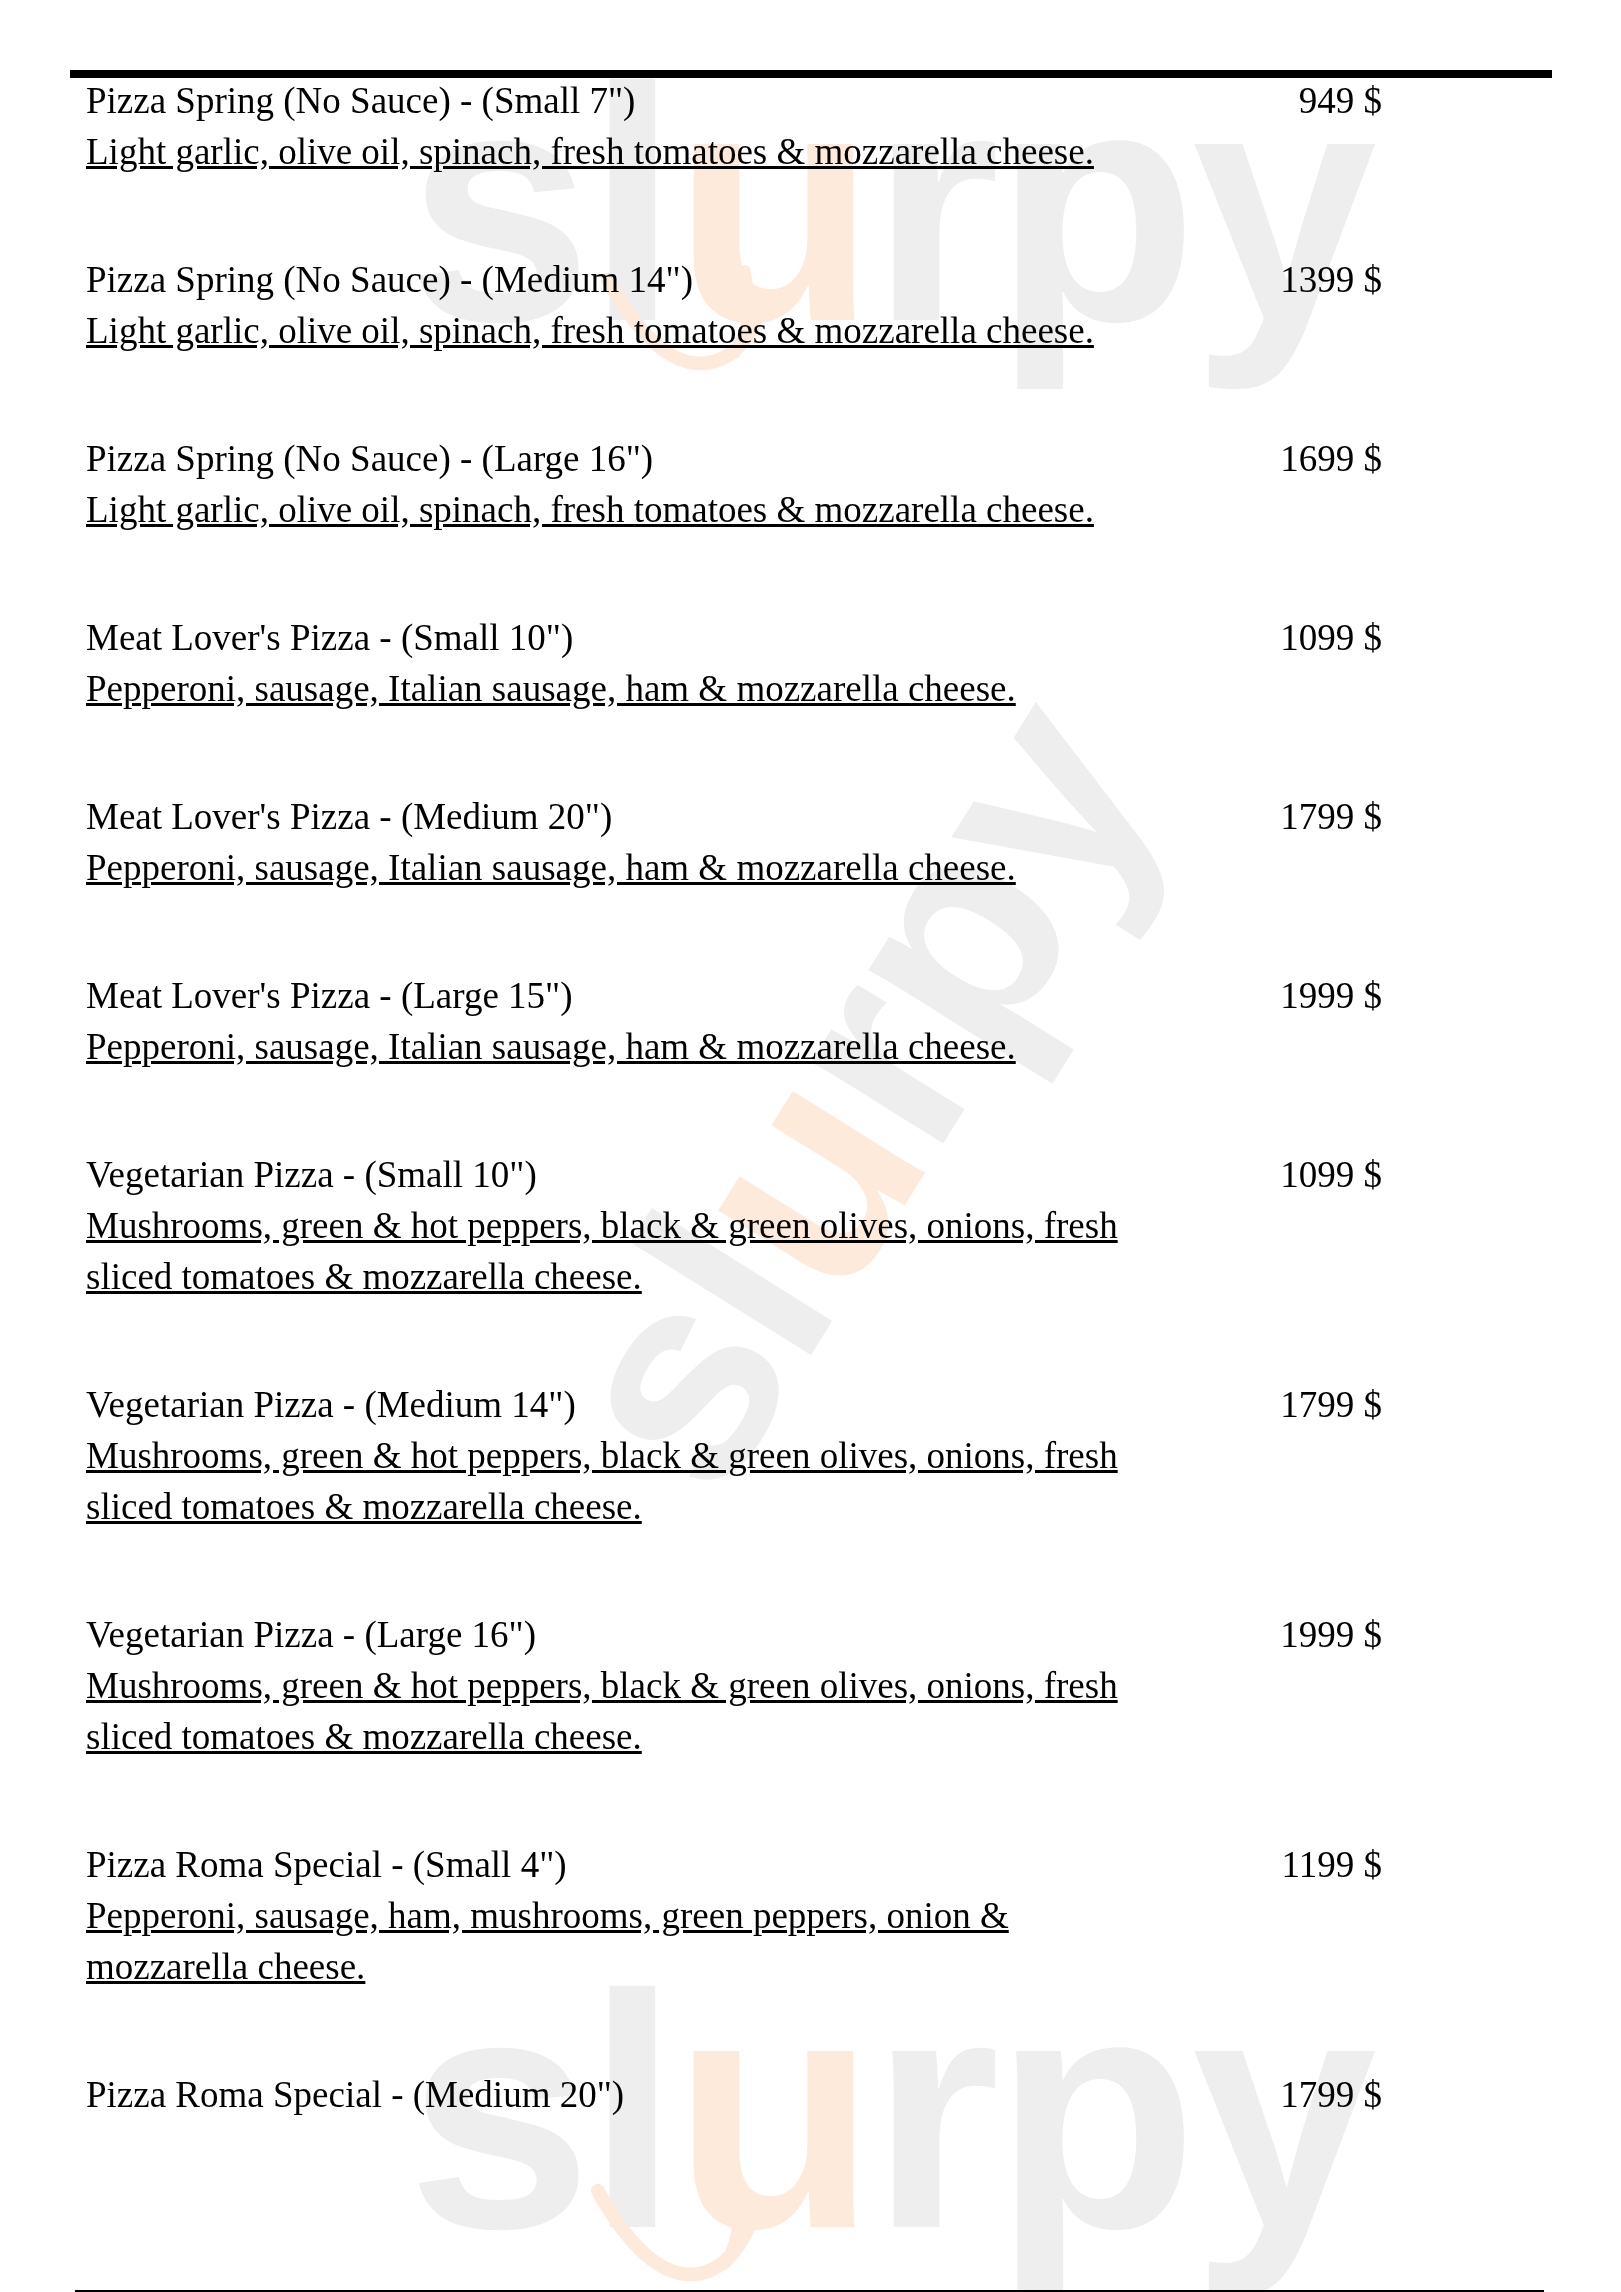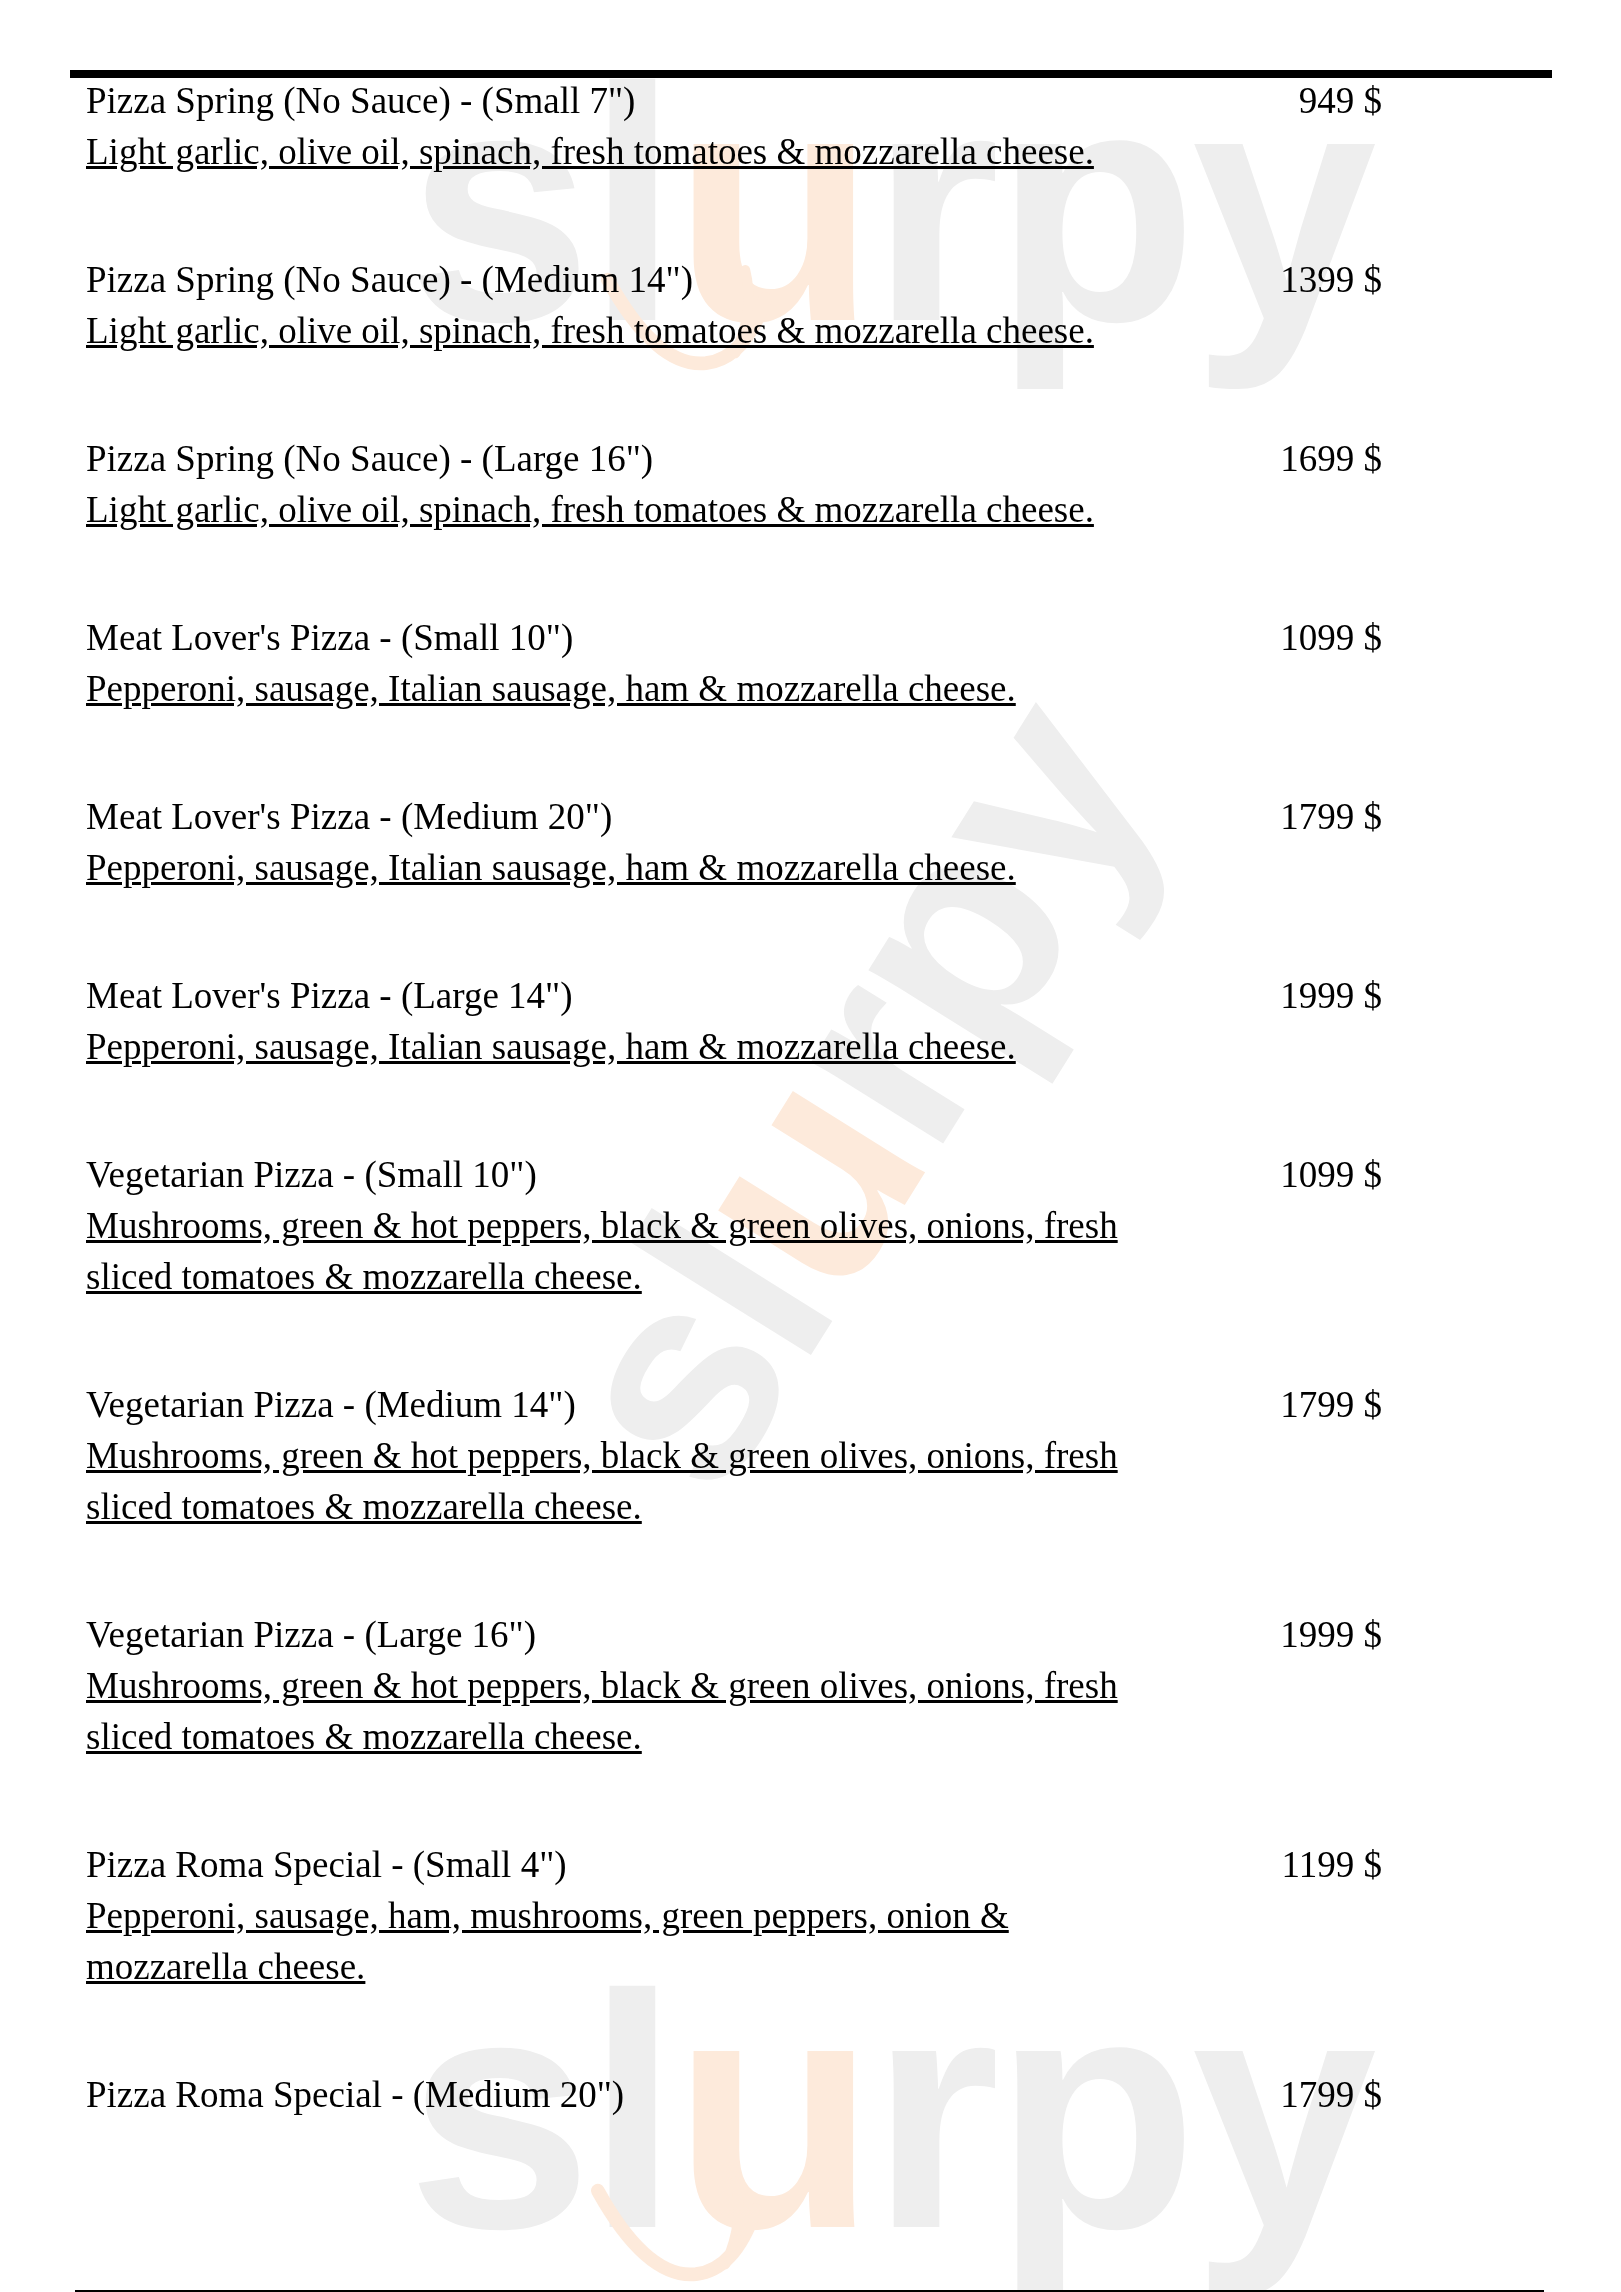--- a/index.html
+++ b/index.html
@@ -136,21 +136,21 @@
     <span class="item-price">1099 $</span>
   </div>
 
   <div class="item">
     <span class="item-title">Meat Lover's Pizza - (Medium 20")</span>
     <span class="item-desc">Pepperoni, sausage, Italian sausage, ham &amp; mozzarella cheese.</span>
     <span class="item-price">1799 $</span>
   </div>
 
   <div class="item">
-    <span class="item-title">Meat Lover's Pizza - (Large 14")</span>
+    <span class="item-title">Meat Lover's Pizza - (Large 15")</span>
     <span class="item-desc">Pepperoni, sausage, Italian sausage, ham &amp; mozzarella cheese.</span>
     <span class="item-price">1999 $</span>
   </div>
 
   <div class="item">
     <span class="item-title">Vegetarian Pizza - (Small 10")</span>
     <span class="item-desc">Mushrooms, green &amp; hot peppers, black &amp; green olives, onions, fresh</span>
     <span class="item-desc">sliced tomatoes &amp; mozzarella cheese.</span>
     <span class="item-price">1099 $</span>
   </div>

